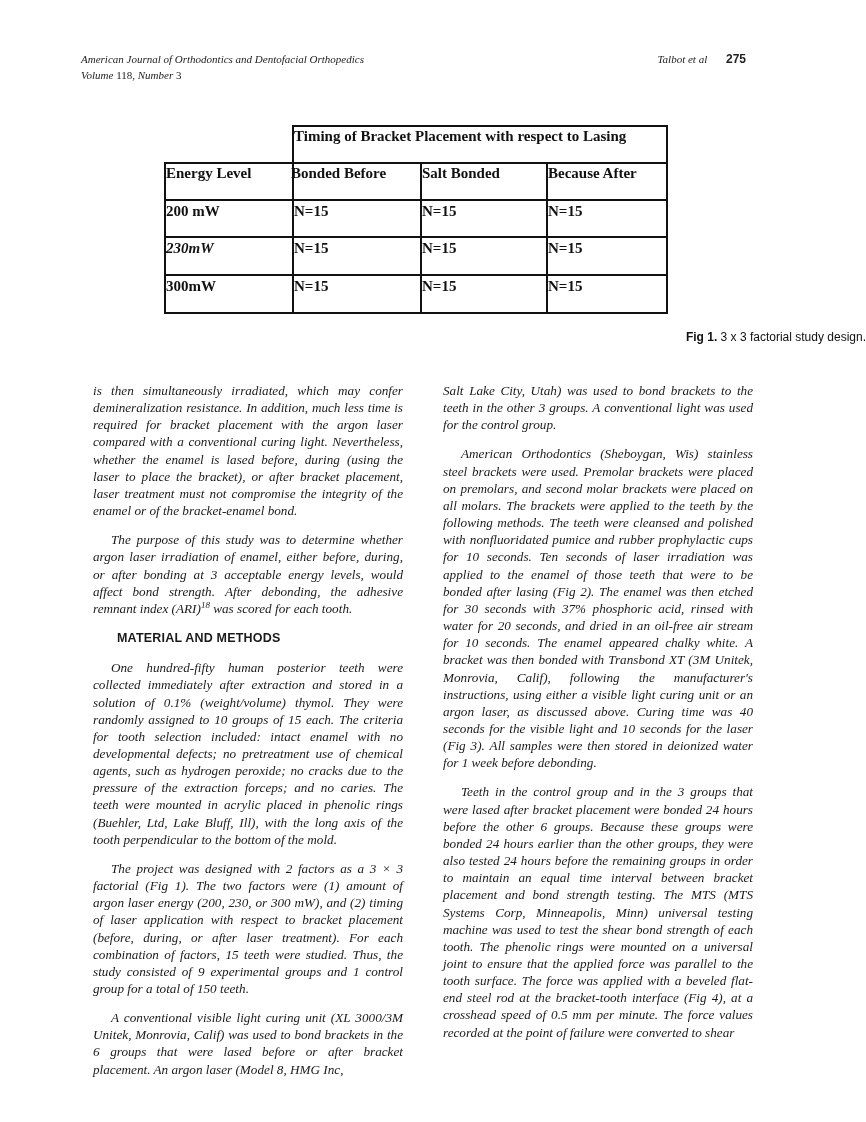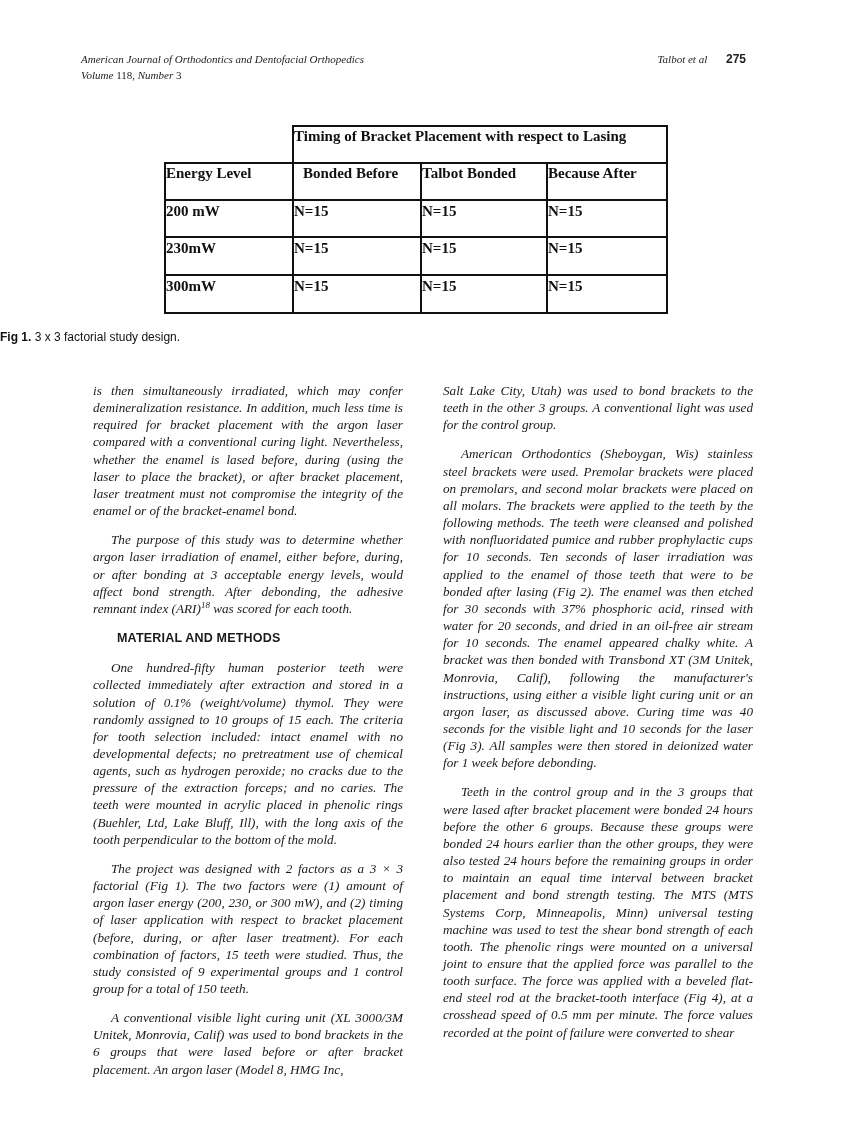--- a/index.html
+++ b/index.html
@@ -7,21 +7,21 @@
   .running-head { position: absolute; top: 51px; left: 81px; width: 665px; font-family: "Liberation Serif", serif; font-style: italic; font-size: 11px; line-height: 16px; color: #222; }
   .running-head .right { position: absolute; right: 0; top: 0; }
   .running-head .pnum { font-family: "Liberation Sans", sans-serif; font-style: normal; font-weight: bold; font-size: 12px; margin-left: 16px; }
   .running-head .vol-num { font-style: normal; }
 
   .fig-table { position: absolute; left: 164px; top: 125px; width: 504px; height: 189px; font-family: "Liberation Serif", serif; font-weight: bold; color: #111; }
   .cell { position: absolute; box-sizing: border-box; font-size: 15px; }
   .hline { position: absolute; height: 2px; background: #111; }
   .vline { position: absolute; width: 2px; background: #111; }
 
-  .caption { position: absolute; top: 330px; left: 0; width: 866px; text-align: left; font-family: "Liberation Sans", sans-serif; font-size: 12px; color: #111; }
+  .caption { position: absolute; top: 330px; left: 0; width: 866px; text-align: right; font-family: "Liberation Sans", sans-serif; font-size: 12px; color: #111; }
   .caption b { font-weight: bold; }
 
   .col { position: absolute; top: 370px; width: 334px; font-family: "Liberation Serif", serif; font-size: 13.2px; line-height: 17.15px; text-align: justify; color: #1a1a1a; }
   .col.left { left: 81px; }
   .col.right { left: 431px; }
   .col p { margin: 12px; font-style: italic; }
   .col p.indent { text-indent: 18px; }
   .section-head { font-family: "Liberation Sans", sans-serif; font-weight: bold; font-size: 12.5px; margin: 13px 0 6px 0; letter-spacing: 0.2px; padding-left: 36px; }
   sup { font-size: 9px; line-height: 0; }
 </style>
@@ -53,30 +53,30 @@
 
   <div class="vline" style="left:0; top:37px; height:152px;"></div>
   <div class="vline" style="left:128px; top:0; height:189px;"></div>
   <div class="vline" style="left:256px; top:37px; height:152px;"></div>
   <div class="vline" style="left:382px; top:37px; height:152px;"></div>
   <div class="vline" style="left:502px; top:0; height:189px;"></div>
 
   <div class="cell" style="left:130px; top:3px; width:372px; font-size:15px;">Timing of Bracket Placement with respect to Lasing</div>
 
   <div class="cell" style="left:2px; top:40px; width:126px;">Energy Level</div>
-  <div class="cell" style="left:139px; top:40px; width:114px;">Bonded Before</div>
-  <div class="cell" style="left:258px; top:40px; width:124px;">Talbot Bonded</div>
+  <div class="cell" style="left:127px; top:40px; width:114px;">Bonded Before</div>
+  <div class="cell" style="left:258px; top:40px; width:124px;">Salt Bonded</div>
   <div class="cell" style="left:384px; top:40px; width:118px;">Because After</div>
 
   <div class="cell" style="left:2px; top:78px; width:126px;">200 mW</div>
   <div class="cell" style="left:130px; top:78px; width:126px;">N=15</div>
   <div class="cell" style="left:258px; top:78px; width:124px;">N=15</div>
   <div class="cell" style="left:384px; top:78px; width:118px;">N=15</div>
 
-  <div class="cell" style="left:2px; top:115px; width:116px;">230mW</div>
+  <div class="cell" style="left:2px; top:115px; width:116px;font-style:italic;">230mW</div>
   <div class="cell" style="left:130px; top:115px; width:126px;">N=15</div>
   <div class="cell" style="left:258px; top:115px; width:124px;">N=15</div>
   <div class="cell" style="left:384px; top:115px; width:118px;">N=15</div>
 
   <div class="cell" style="left:2px; top:153px; width:126px;">300mW</div>
   <div class="cell" style="left:130px; top:153px; width:126px;">N=15</div>
   <div class="cell" style="left:258px; top:153px; width:124px;">N=15</div>
   <div class="cell" style="left:384px; top:153px; width:118px;">N=15</div>
 </div>
 

